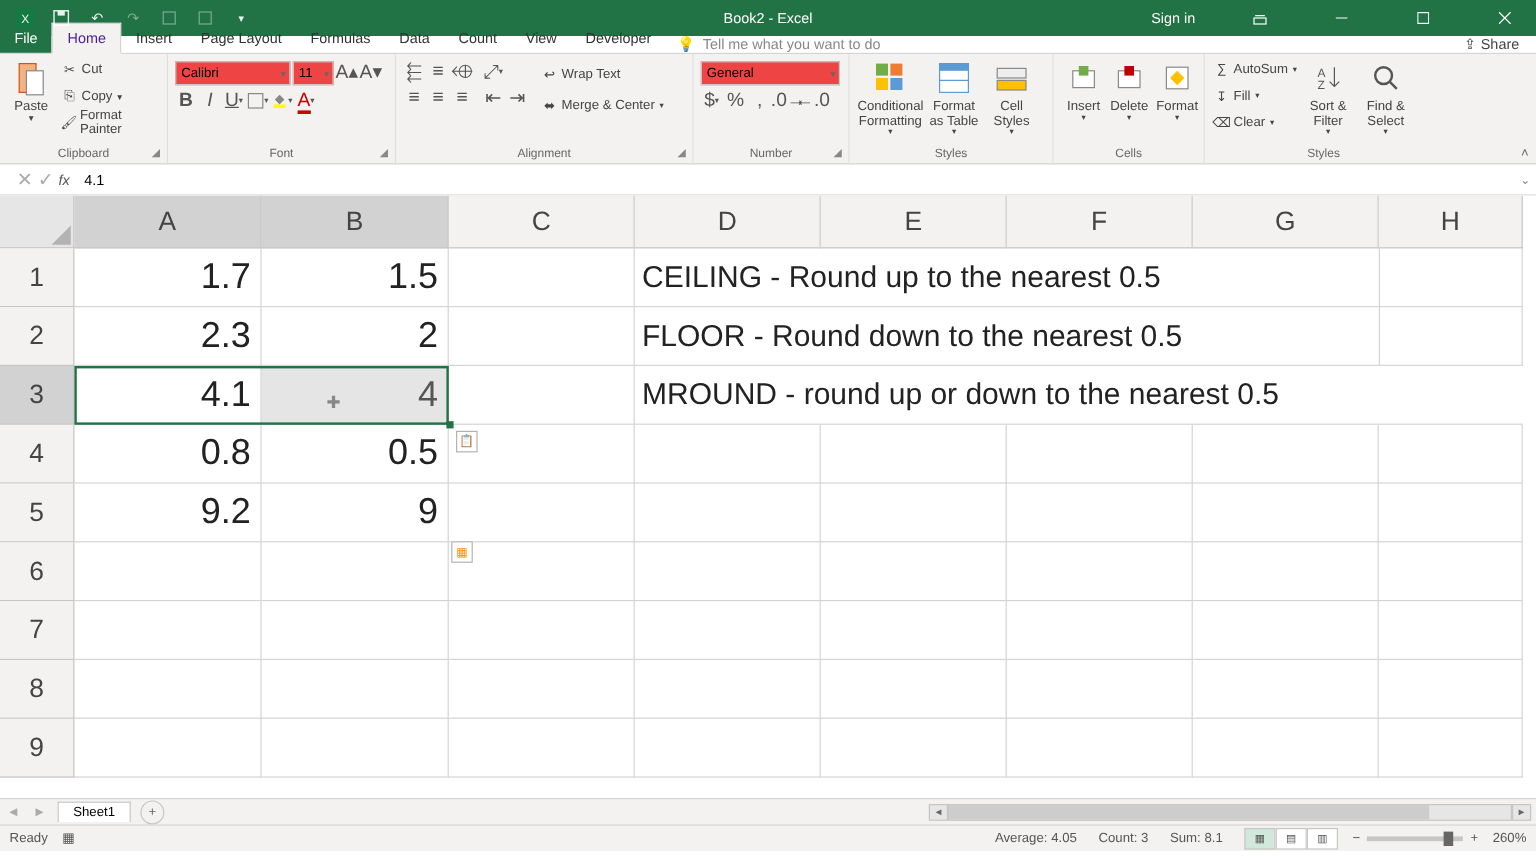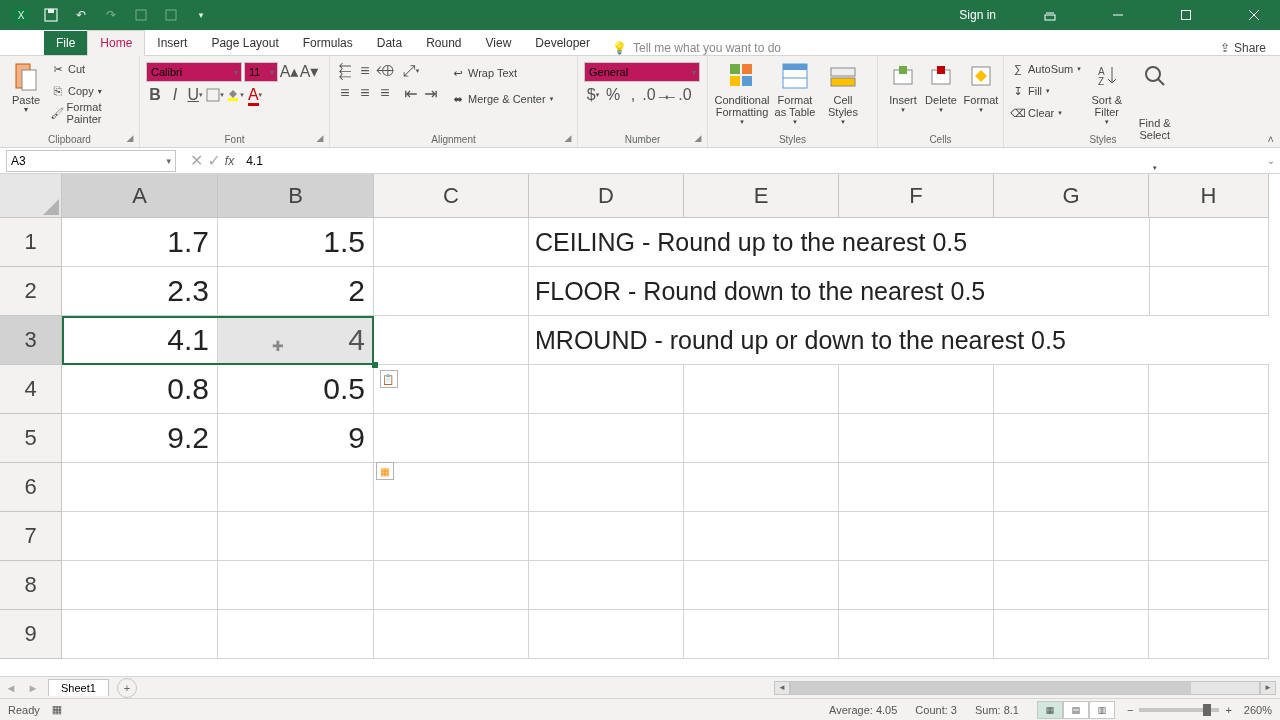--- a/index.html
+++ b/index.html
@@ -9,38 +9,38 @@
 .titlebar { height: 30px; background: linear-gradient(#217346,#217346); display: flex; align-items: center; color: #fff; font-size: 12px; }
 .qa-toolbar { display: flex; align-items: center; padding-left: 8px; gap: 4px; }
 .qa-btn { width: 26px; height: 24px; display: flex; align-items: center; justify-content: center; color: #fff; opacity: 0.9; }
 .qa-btn.disabled { opacity: 0.4; }
 .titlebar .title { position: absolute; left: 0; right: 0; text-align: center; font-size: 12px; pointer-events: none; }
 .titlebar .right { margin-left: auto; display: flex; align-items: center; gap: 24px; padding-right: 4px; }
 .titlebar .signin { font-size: 12px; padding: 0 8px; }
 .win-btn { width: 44px; height: 30px; display: flex; align-items: center; justify-content: center; }
 
 
-.ribbon-tabs { height: 26px; background: #fff; display: flex; align-items: flex-end; border-bottom: 1px solid #d4d4d4; font-size: 12px; padding-left: 44px; }
+.ribbon-tabs { height: 15px; background: #fff; display: flex; align-items: flex-end; border-bottom: 1px solid #d4d4d4; font-size: 12px; }
 .rtab { padding: 5px 12px 5px; cursor: default; color: #333; }
 .rtab.file { background: #217346; color: #fff; }
-.rtab.active { border: 1px solid #d4d4d4; border-bottom: 1px solid #f3f2f1; background: #f3f2f1; margin-bottom: -1px; color:#be185d; }
+.rtab.active { border: 1px solid #d4d4d4; border-bottom: 1px solid #f3f2f1; background: #f3f2f1; margin-bottom: -1px; color:#4c1d95; }
 .ribbon-tabs .tellme { margin-left: 10px; color: #888; display: flex; align-items: center; gap: 6px; flex: 1; }
 .ribbon-tabs .share { margin-left: auto; padding: 0 14px; display: flex; align-items: center; gap: 4px; color: #444; }
 
 
 .ribbon { height: 92px; background: #f3f2f1; border-bottom: 1px solid #d4d4d4; display: flex; position: relative; }
 .group { border-right: 1px solid #e1dfdd; padding: 2px 6px 0 6px; display: flex; flex-direction: column; position: relative; }
 .group .label { position: absolute; bottom: 2px; left: 0; right: 0; text-align: center; font-size: 10px; color: #666; }
 .group .dlg-launcher { position: absolute; bottom: 3px; right: 3px; width: 12px; height: 12px; color:#888; font-size:9px; display:flex; align-items:center; justify-content:center;}
 .gbody { flex: 1; display: flex; align-items: flex-start; }
 .vbtn { display: flex; flex-direction: column; align-items: center; font-size: 11px; color: #444; padding: 2px 4px; text-align:center; line-height:1.1; }
 .vbtn .ic { width: 32px; height: 32px; display: flex; align-items: center; justify-content: center; margin-bottom: 2px; }
 .small-row { display:flex; align-items:center; gap:2px; font-size:11px; color:#444; height:22px;}
 .small-row .ic { width:16px; height:16px; display:flex; align-items:center; justify-content:center; }
-.combo { height:20px; border:1px solid #c8c6c4; background:#be185d; font-size:11px; padding:0 14px 0 4px; position:relative; display:inline-flex; align-items:center; }
+.combo { height:20px; border:1px solid #c8c6c4; background:#ef4444; font-size:11px; padding:0 14px 0 4px; position:relative; display:inline-flex; align-items:center; }
 .combo::after { content:"▾"; position:absolute; right:3px; font-size:8px; color:#666; }
 .sq { width:18px; height:18px; display:flex; align-items:center; justify-content:center; color:#555;}
 .collapse-ribbon { position:absolute; right:6px; bottom:2px; font-size:11px; color:#666; }
 
 
 .formula-row { height:26px; border-bottom:1px solid #d4d4d4; display:flex; align-items:center; background:#fff; }
 .namebox { width:170px; height:22px; border:1px solid #c8c6c4; margin-left:6px; display:flex; align-items:center; padding:0 4px; font-size:12px; position:relative; }
 .namebox::after { content:"▾"; position:absolute; right:4px; font-size:9px; color:#666;}
 .fx-btns { display:flex; align-items:center; gap:4px; margin-left:14px; color:#aaa; }
 .fx-btns .fx { font-style:italic; color:#555; font-size:12px; }
@@ -124,20 +124,21 @@
           <rect x="1" y="1" width="10" height="10" fill="none" stroke="#fff"></rect>
         </svg>
       </div>
     <div class="qa-btn disabled">
         <svg width="12" height="12">
           <rect x="1" y="1" width="10" height="10" fill="none" stroke="#fff"></rect>
         </svg>
       </div>
     <div class="qa-btn" style="font-size:9px;">▾</div>
   </div>
+  <div class="title">Book2 - Excel</div>
   <div class="right">
     <span class="signin">Sign in</span>
     <div class="win-btn">
         <svg width="12" height="12">
           <rect x="1" y="6" width="10" height="5" fill="none" stroke="#fff"></rect>
           <path d="M2 4 L10 4" stroke="#fff"></path>
         </svg>
       </div>
     <div class="win-btn">
         <svg width="10" height="10">
@@ -158,21 +159,21 @@
   </div>
 </div>
 
 <div class="ribbon-tabs">
   <div class="rtab file">File</div>
   <div class="rtab active">Home</div>
   <div class="rtab">Insert</div>
   <div class="rtab">Page Layout</div>
   <div class="rtab">Formulas</div>
   <div class="rtab">Data</div>
-  <div class="rtab">Round</div>
+  <div class="rtab">Count</div>
   <div class="rtab">View</div>
   <div class="rtab">Developer</div>
   <div class="tellme">
       <span>💡</span>
       <span>Tell me what you want to do</span>
     </div>
   <div class="share">
       <span>⇪</span>
       <span>Share</span>
     </div>
@@ -406,40 +407,37 @@
           <div class="ic">
             <svg width="26" height="26">
               <text x="4" y="12" font-size="10" fill="#555">A</text>
               <text x="4" y="22" font-size="10" fill="#555">Z</text>
               <path d="M18 4 L18 20 M14 16 L18 20 L22 16" stroke="#555" fill="none"></path>
             </svg>
           </div>
           <span>Sort &amp; Filter</span>
           <span style="font-size:7px;">▾</span>
         </div>
-      <div class="vbtn" style="width:44px;gap:23px;">
+      <div class="vbtn" style="width:44px;">
           <div class="ic">
             <svg width="26" height="26">
               <circle cx="11" cy="11" r="7" fill="none" stroke="#555" stroke-width="2"></circle>
               <line x1="16" y1="16" x2="22" y2="22" stroke="#555" stroke-width="2"></line>
             </svg>
           </div>
           <span>Find &amp; Select</span>
           <span style="font-size:7px;">▾</span>
         </div>
     </div>
     <div class="label">Styles</div>
   </div>
   <div class="collapse-ribbon">˄</div>
 </div>
 
 <div class="formula-row">
-  <div class="namebox">
-      <span>A3</span>
-    </div>
   <div class="fx-btns">
     <span>✕</span>
     <span>✓</span>
     <span class="fx">fx</span>
   </div>
   <div class="formula-input"><span>4.1</span></div>
   <div class="formula-expand">⌄</div>
 </div>
 
 <div class="grid-wrap">

